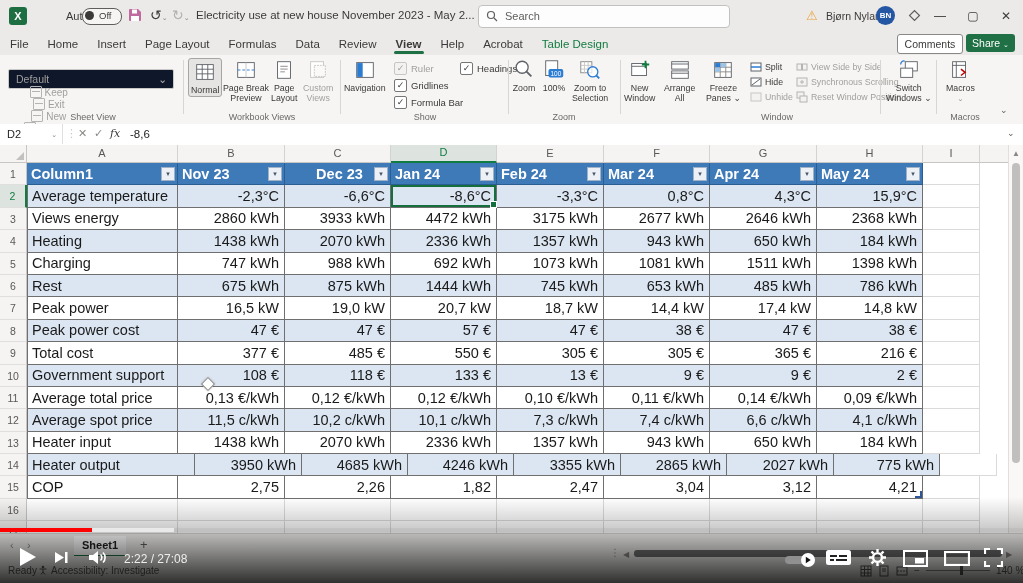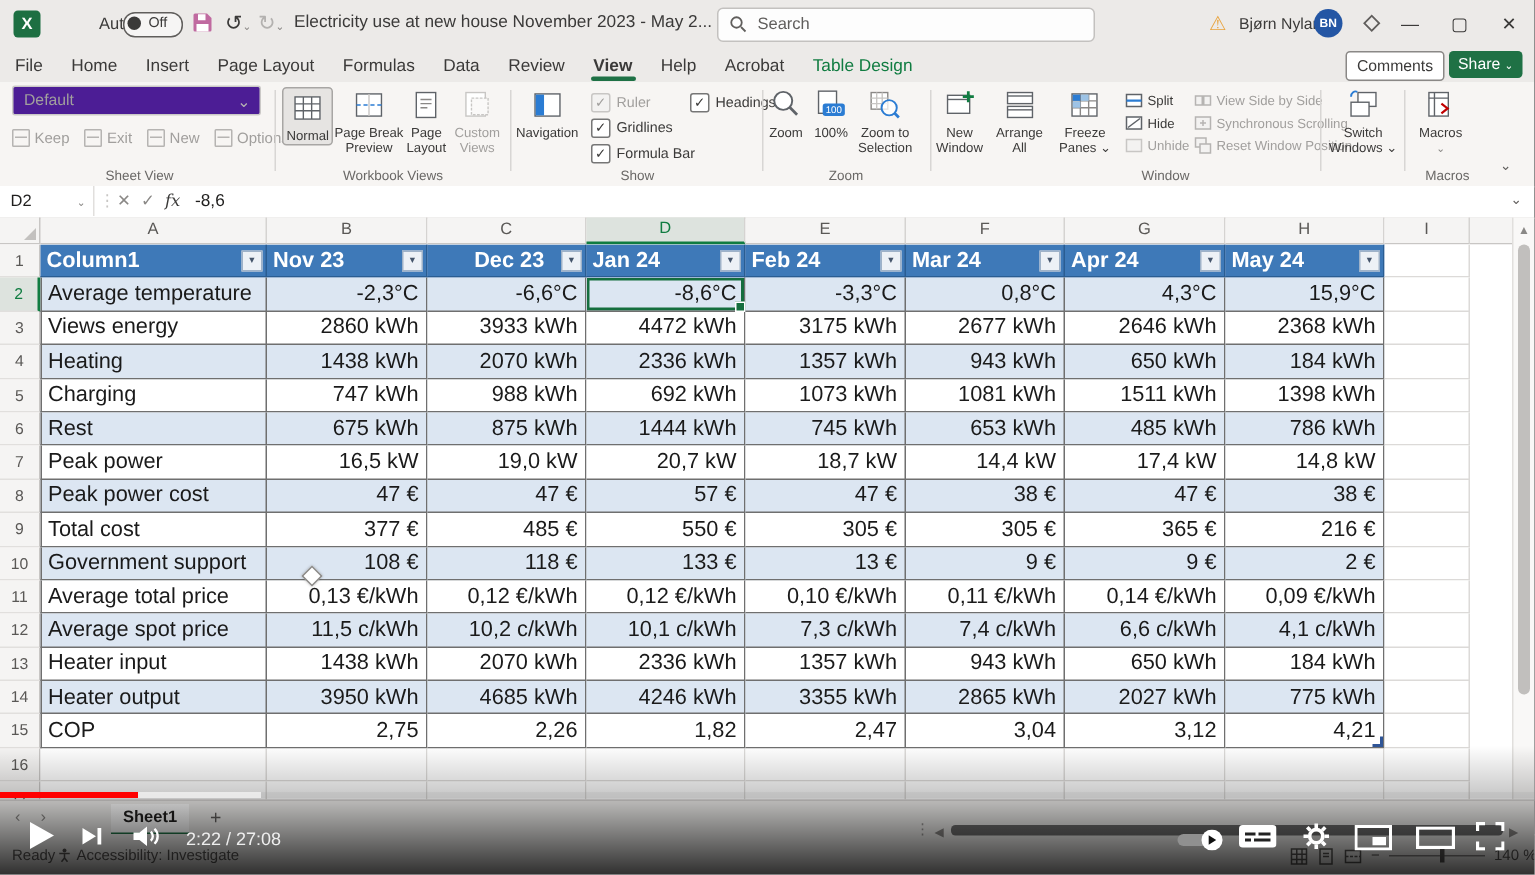--- a/index.html
+++ b/index.html
@@ -37,24 +37,24 @@
   .mtab.ctx{color:#107c41;}
   .comments-btn{position:absolute;left:897px;top:2px;width:64px;height:18px;border:1px solid #8a8886;border-radius:3px;
     background:#fff;font-size:10.5px;color:#3b3a39;text-align:center;line-height:18px;}
   .share-btn{position:absolute;left:966px;top:2px;width:49px;height:18px;border-radius:3px;background:#1f7145;
     font-size:10.5px;color:#fff;text-align:center;line-height:18px;}
   
   .ribbon{position:absolute;top:55px;left:0;width:1023px;height:69px;background:#f7f5f3;border-bottom:1px solid #d8d6d4;}
   .rsep{position:absolute;top:5px;width:1px;height:54px;background:#d8d6d4;}
   .glabel{position:absolute;bottom:2px;left:0;right:0;text-align:center;font-size:9px;color:#6a6866;}
   .rgroup{position:absolute;top:0;height:69px;}
-  .combo{position:absolute;left:2px;top:2px;width:164px;height:18px;background:#4c1d95;border:1px solid #cbc9c7;border-radius:2px;}
+  .combo{position:absolute;left:2px;top:14px;width:164px;height:18px;background:#0f172a;border:1px solid #cbc9c7;border-radius:2px;}
   .combo span{position:absolute;left:7px;top:3px;font-size:10.5px;color:#a19f9d;}
   .combo .cv{left:auto;right:6px;color:#b6b4b2;}
-  .minirow{position:absolute;left:2px;top:31px;display:flex;gap:10px;align-items:center;}
+  .minirow{position:absolute;left:18px;top:31px;display:flex;align-items:center;flex-direction:column;}
   .minibtn{display:flex;gap:3px;align-items:center;font-size:10px;color:#a19f9d;white-space:nowrap;}
   .mini-ic{width:10px;height:10px;border:1px solid #b6b4b2;border-radius:1px;position:relative;}
   .mini-ic::after{content:"";position:absolute;left:1px;right:1px;top:4px;height:1px;background:#b6b4b2;}
   .bb{position:absolute;top:3px;display:flex;flex-direction:column;align-items:center;}
   .bb .bl{margin-top:1px;font-size:8.8px;line-height:10px;color:#3b3a39;text-align:center;white-space:pre-line;}
   .bb.dis .bl{color:#a19f9d;}
   .bb.selbtn{background:#e6e4e2;border:1px solid #a8a6a4;border-radius:3px;padding:1px 2px;}
   .cbrow{display:flex;align-items:center;gap:4px;margin-bottom:4px;}
   .cbbox{width:11px;height:11px;background:#fff;border:1px solid #767676;border-radius:2px;
     font-size:9px;line-height:10px;text-align:center;color:#3b3a39;}
@@ -638,21 +638,21 @@
         <div class="cell num" style="width: 106px;">2070 kWh</div>
         <div class="cell num" style="width: 106px;">2336 kWh</div>
         <div class="cell num" style="width: 107px;">1357 kWh</div>
         <div class="cell num" style="width: 106px;">943 kWh</div>
         <div class="cell num" style="width: 107px;">650 kWh</div>
         <div class="cell num" style="width: 106px;">184 kWh</div>
         <div class="cell emp" style="width: 57px;"></div>
       </div>
       <div class="grow">
         <div class="rn">14</div>
-        <div class="cell lab band" style="width: 151px;">Heater output</div>
+        <div class="cell lab band" style="width: 168px;">Heater output</div>
         <div class="cell num band" style="width: 107px;">3950 kWh</div>
         <div class="cell num band" style="width: 106px;">4685 kWh</div>
         <div class="cell num band" style="width: 106px;">4246 kWh</div>
         <div class="cell num band" style="width: 107px;">3355 kWh</div>
         <div class="cell num band" style="width: 106px;">2865 kWh</div>
         <div class="cell num band" style="width: 107px;">2027 kWh</div>
         <div class="cell num band" style="width: 106px;">775 kWh</div>
         <div class="cell emp" style="width: 57px;"></div>
       </div>
       <div class="grow">

